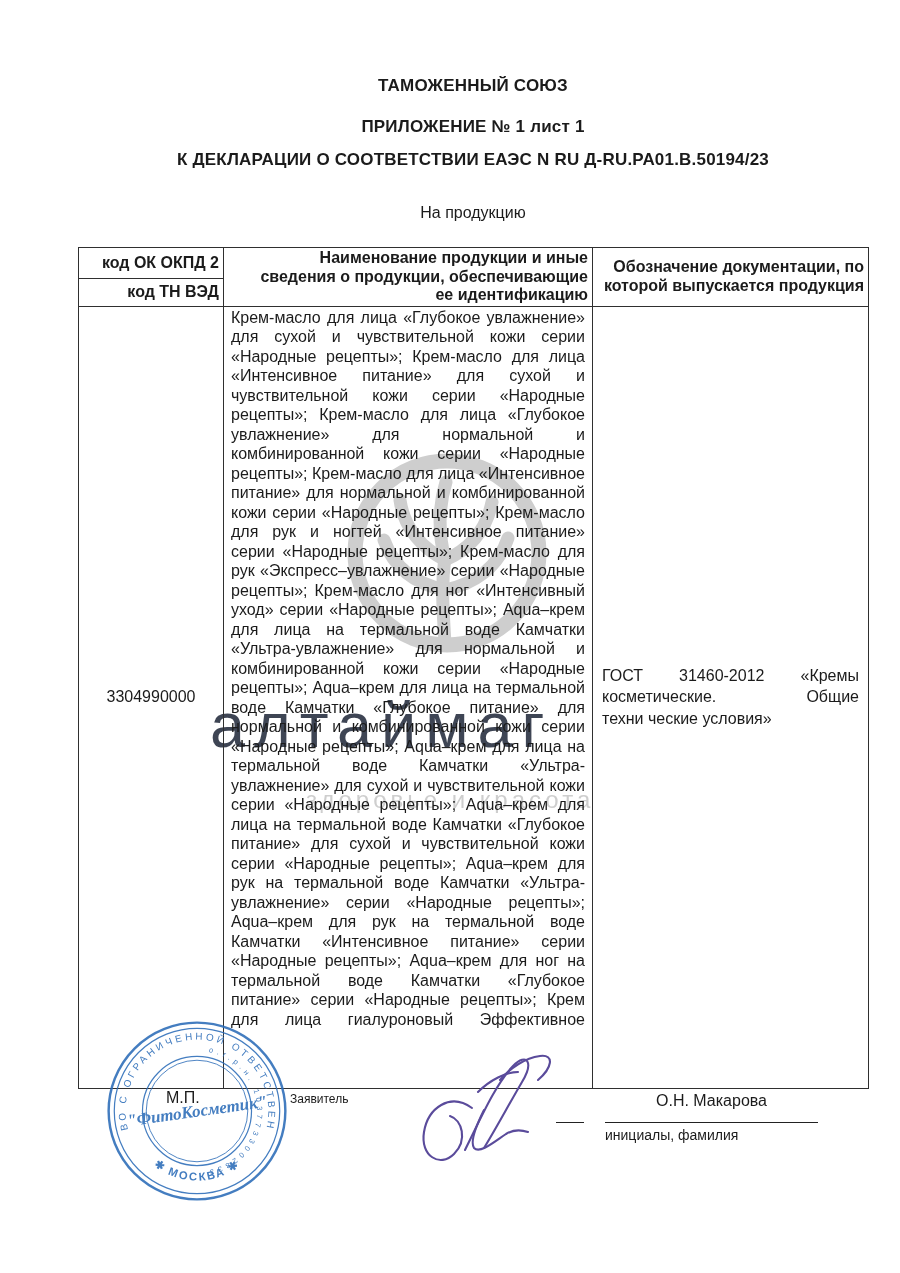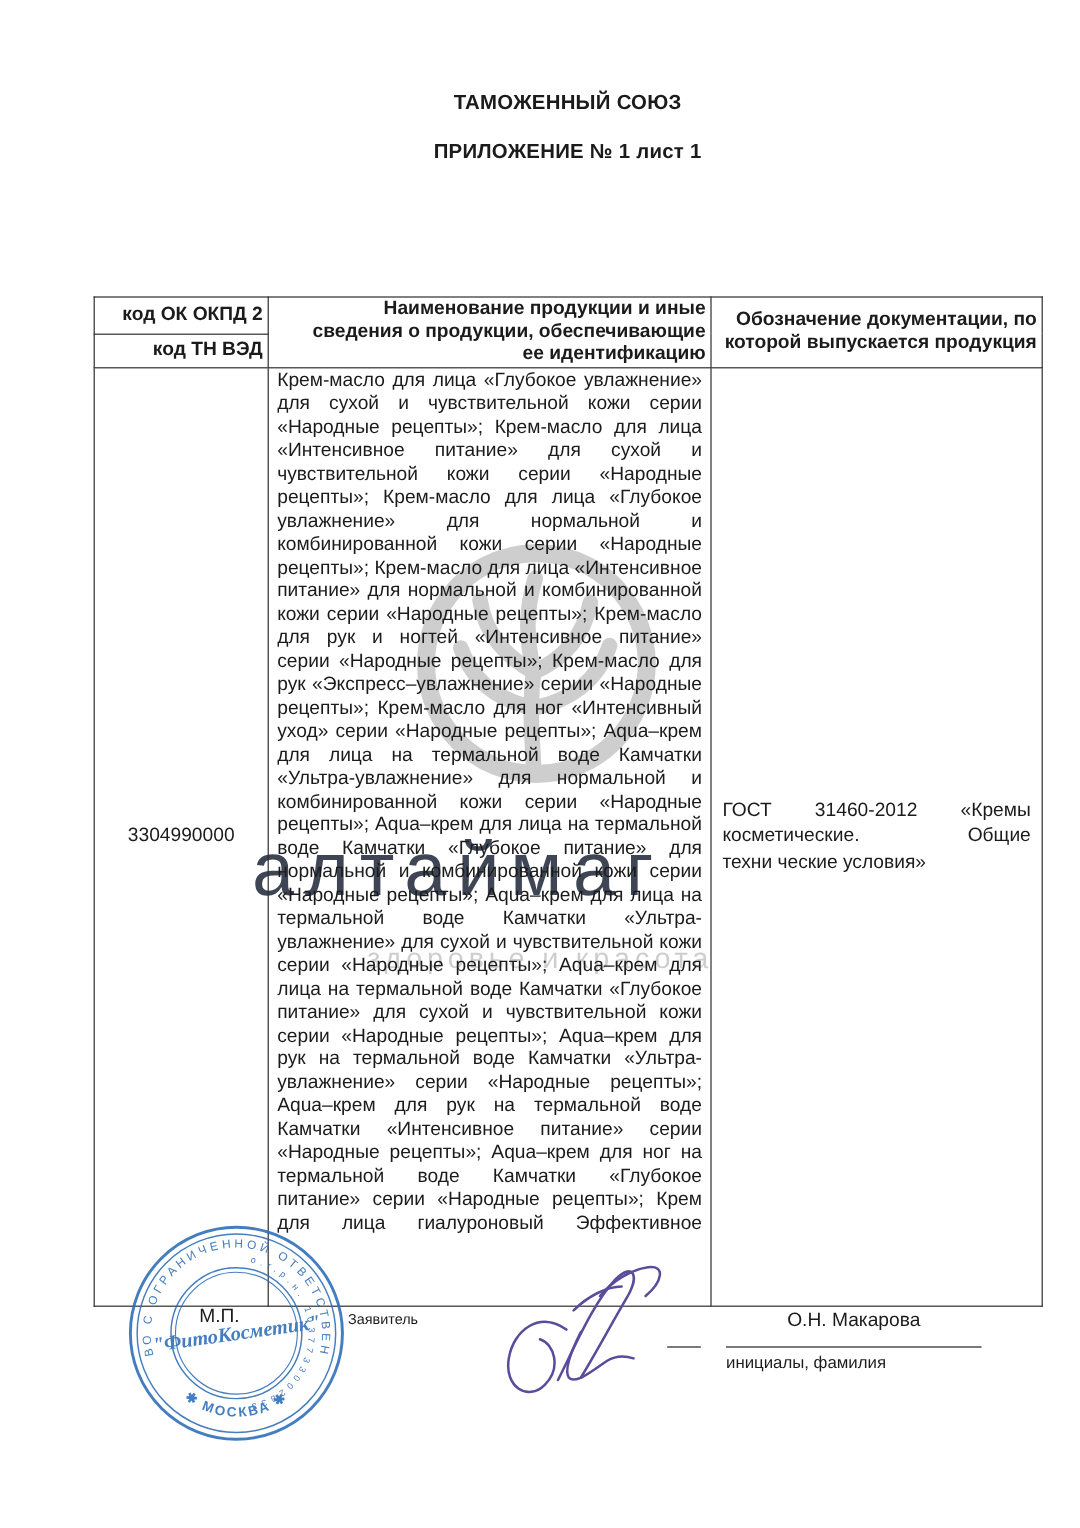--- a/index.html
+++ b/index.html
@@ -67,20 +67,22 @@
       <path d="M 103,112 C 126,102 144,84 150,54" stroke-width="13"></path>
       <path d="M 103,142 C 74,136 52,120 42,92" stroke-width="13"></path>
       <path d="M 103,142 C 132,136 156,120 166,90" stroke-width="13"></path>
     </g>
   </svg>
   <div class="abs wm-brand">алтаймаг</div>
   <div class="abs title t1">ТАМОЖЕННЫЙ СОЮЗ</div>
 
   <div class="abs wm-tagline">здоровье и красота</div>
   <div class="abs title t2">ПРИЛОЖЕНИЕ № 1 лист 1</div>
+  <div class="abs title t3">К ДЕКЛАРАЦИИ О СООТВЕТСТВИИ ЕАЭС N RU Д-RU.РА01.В.50194/23</div>
+  <div class="abs subtitle">На продукцию</div>
 
   <table class="doc">
     <colgroup>
       <col style="width:145px">
         <col style="width:369px">
         <col style="width:276px">
     </colgroup>
     <tbody>
         <tr class="hr1">
       <td class="hcell">код ОК ОКПД 2</td>

